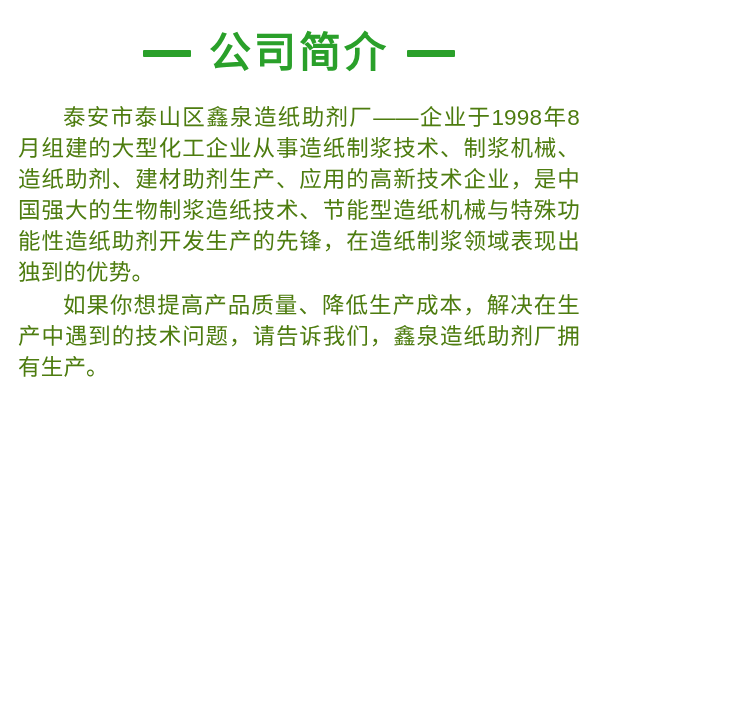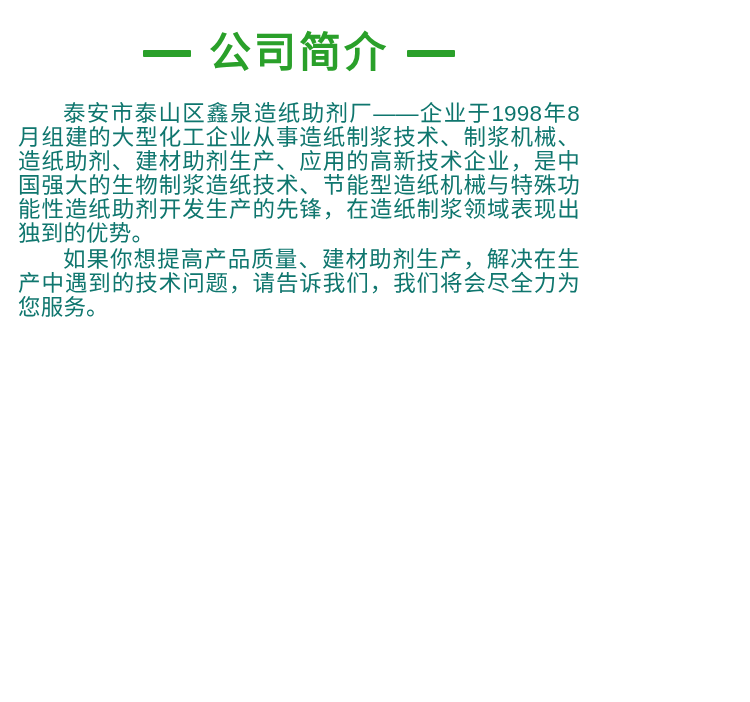--- a/index.html
+++ b/index.html
@@ -41,38 +41,38 @@
     letter-spacing: 3px;
     line-height: 1.1;
     white-space: nowrap;
   }
   .body-copy {
     padding: 16px 18px 0 18px;
     color: #3c3c3c;
   }
   .para {
     font-size: 22.5px;
-    line-height: 24px;
+    line-height: 31px;
     text-align: justify;
     text-justify: inter-ideograph;
     text-indent: 2em;
     margin: 0 0 2px 0;
-    color: #0f766e;
+    color: #4d7c0f;
     letter-spacing: 0.2px;
   }
 </style>
 </head>
 <body>
 
 <div class="page">
 
   <div class="title-block">
     <span class="title-rule"></span>
     <span class="title-text">公司简介</span>
     <span class="title-rule"></span>
   </div>
 
   <div class="body-copy">
     <p class="para">泰安市泰山区鑫泉造纸助剂厂——企业于1998年8月组建的大型化工企业从事造纸制浆技术、制浆机械、造纸助剂、建材助剂生产、应用的高新技术企业，是中国强大的生物制浆造纸技术、节能型造纸机械与特殊功能性造纸助剂开发生产的先锋，在造纸制浆领域表现出独到的优势。</p>
-    <p class="para">如果你想提高产品质量、建材助剂生产，解决在生产中遇到的技术问题，请告诉我们，我们将会尽全力为您服务。</p>
+    <p class="para">如果你想提高产品质量、降低生产成本，解决在生产中遇到的技术问题，请告诉我们，鑫泉造纸助剂厂拥有生产。</p>
   </div>
 
 </div>
 
 </body></html>

